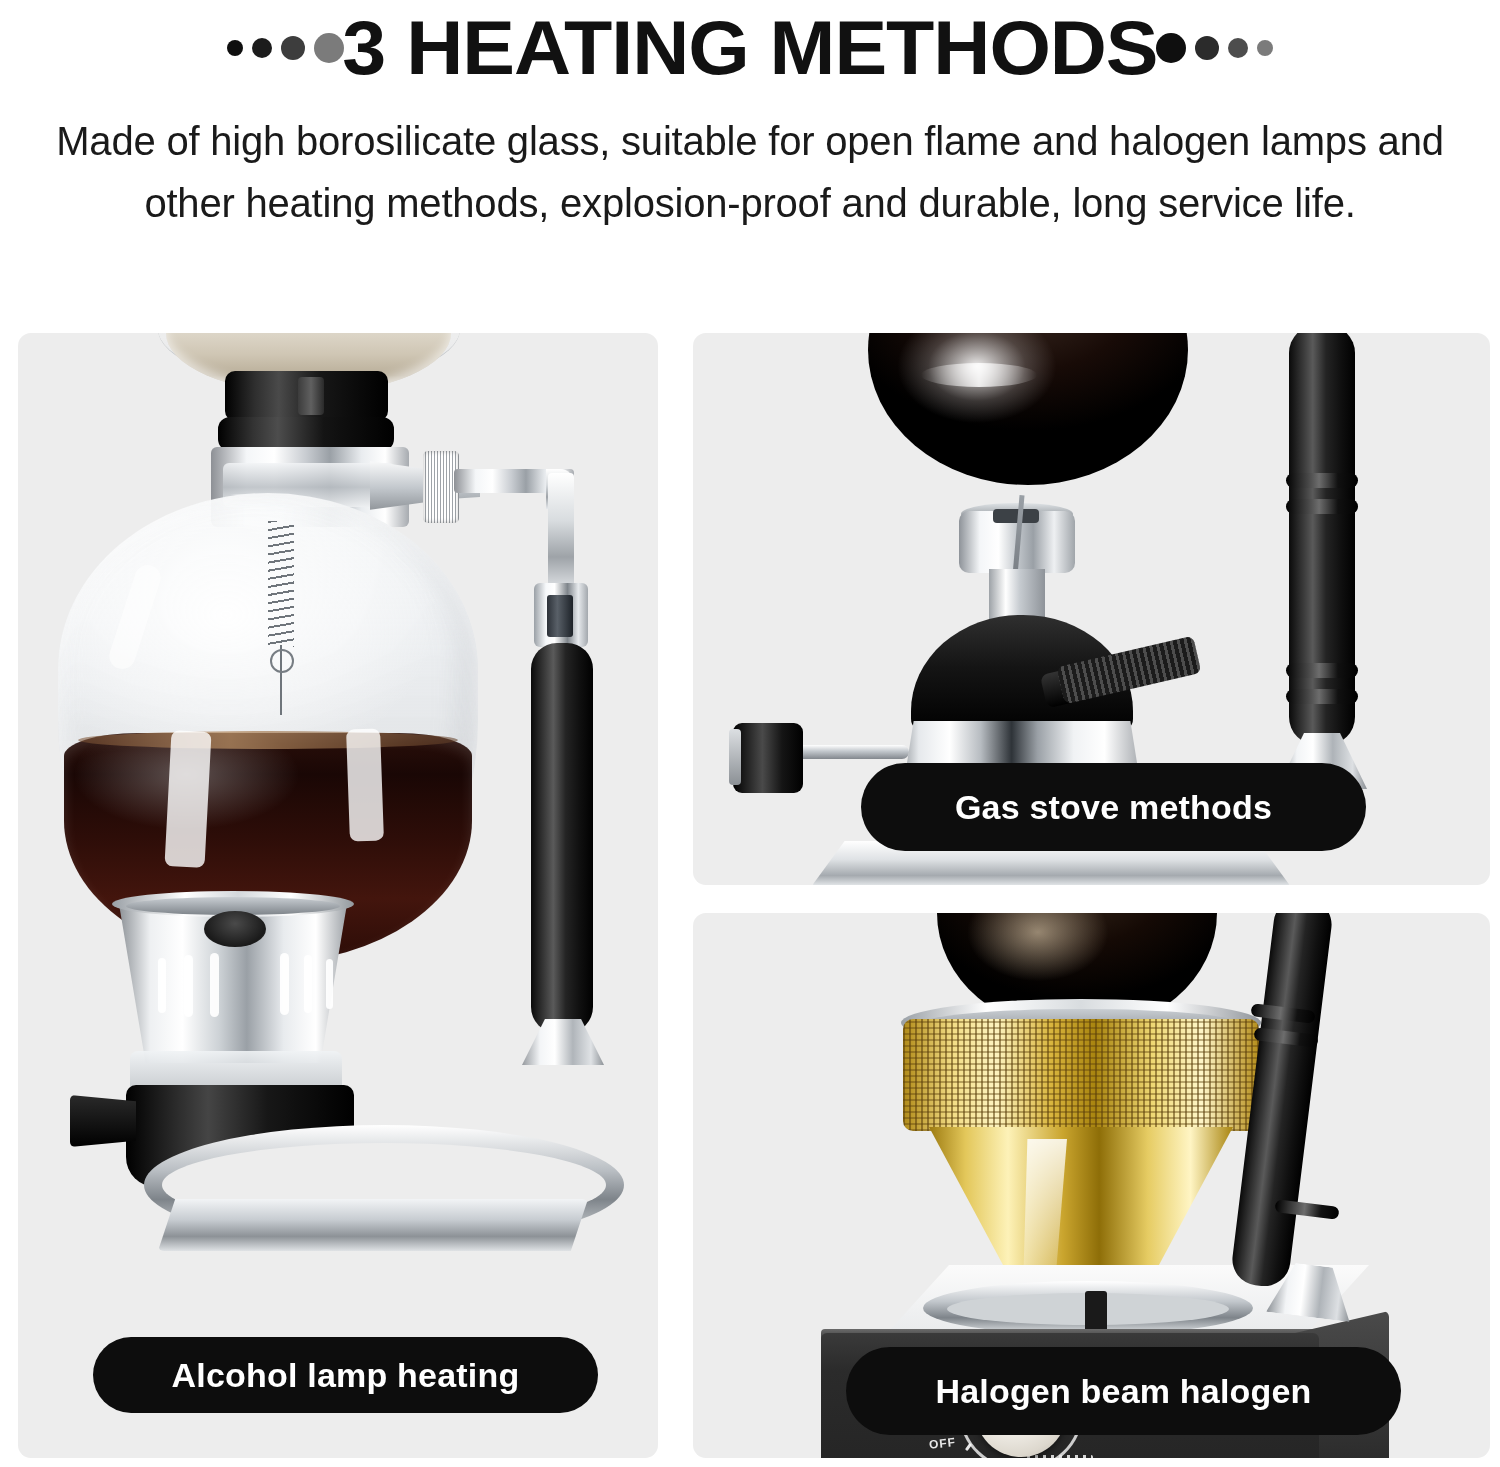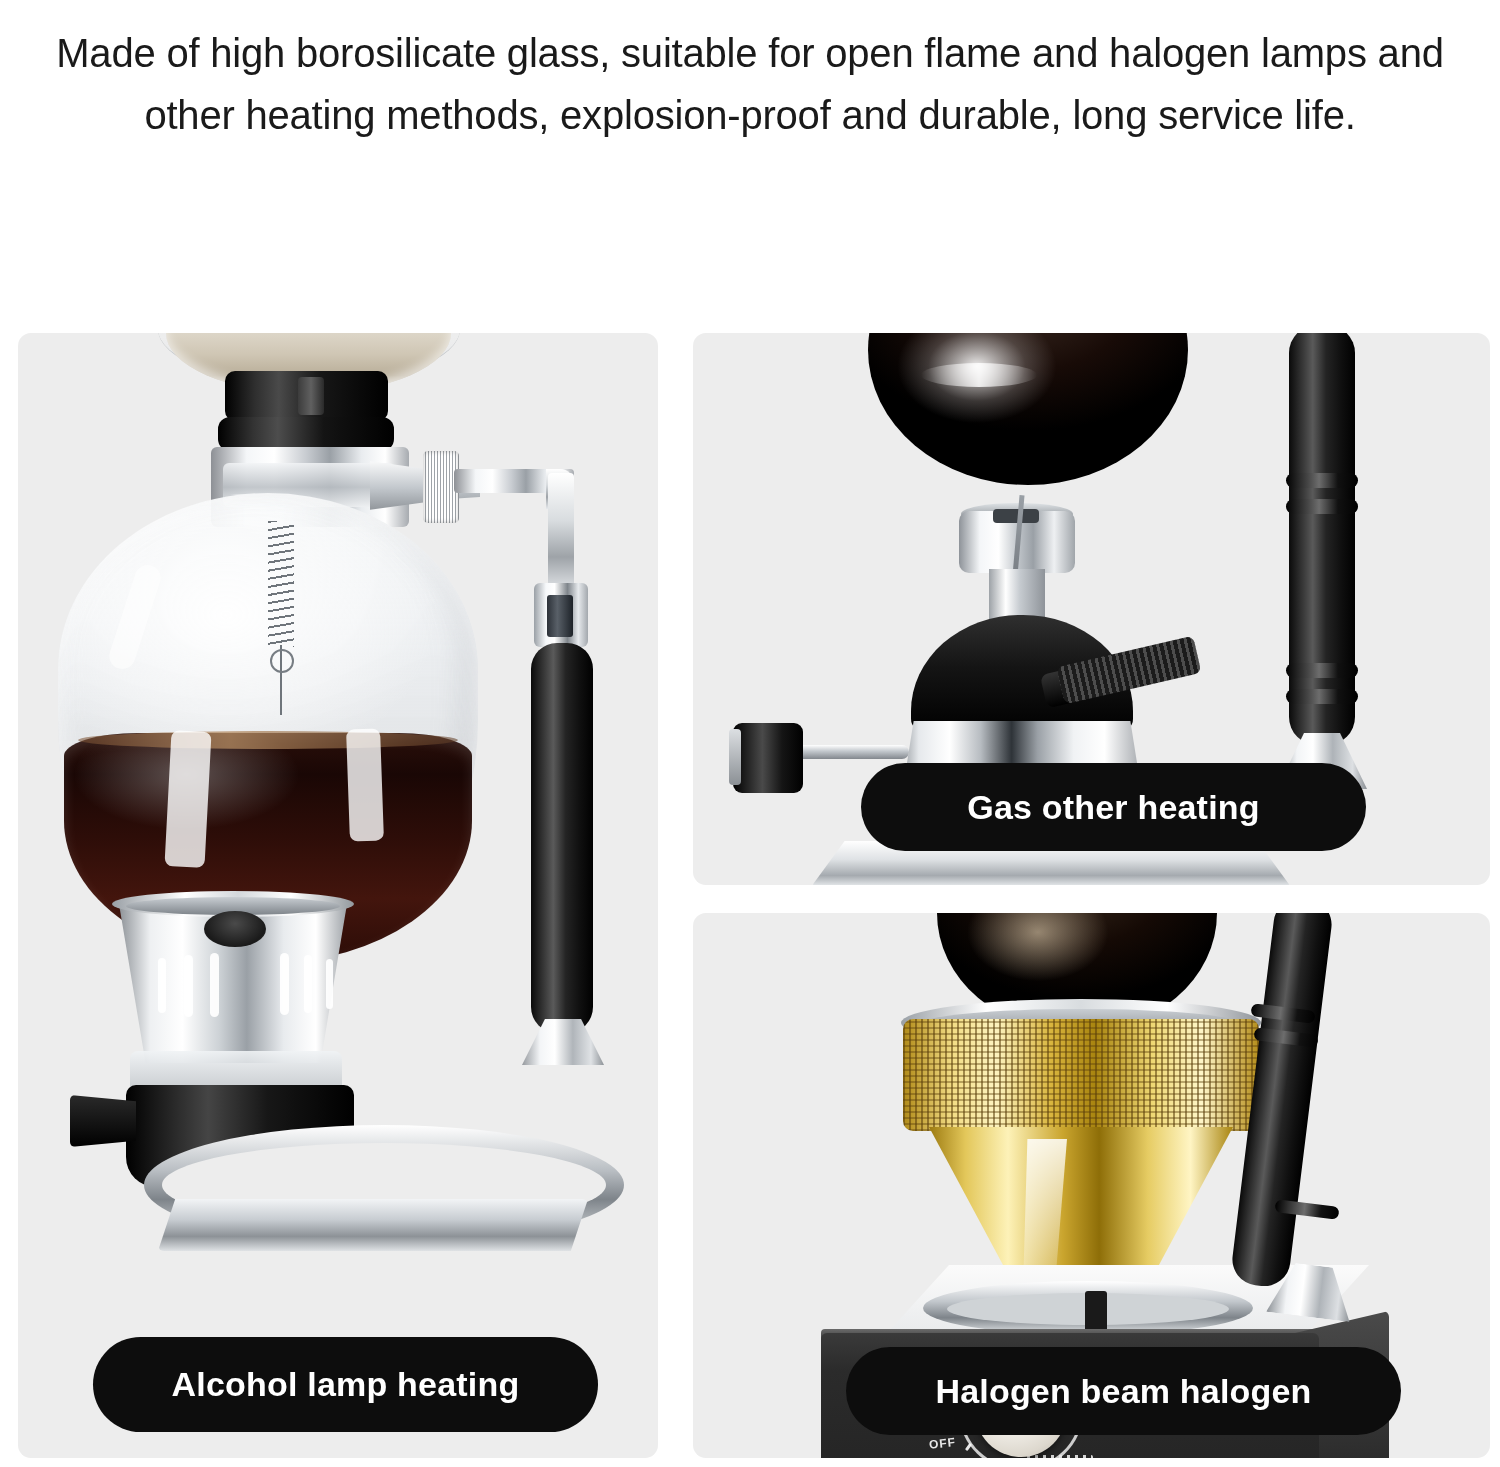--- a/index.html
+++ b/index.html
@@ -67,21 +67,21 @@
     font-size:34px;
     font-weight:bold;
     letter-spacing:0.2px;
     display:flex;
     align-items:center;
     justify-content:center;
     white-space:nowrap;
     z-index:40;
   }
   #badge-gas     { left:861px;  top:763px;  width:505px; height:88px; }
-  #badge-alcohol { left:93px;   top:1337px; width:505px; height:95px; }
+  #badge-alcohol { left:93px;   top:1337px; width:505px; height:76px; }
   #badge-halogen { left:846px;  top:1347px; width:555px; height:88px; }
 
   
   .art { position:absolute; left:0; top:0; width:100%; height:100%; }
   .pc { position:absolute; }
 
   
   .chrome {
     background:linear-gradient(90deg,#8d9095 0%,#f4f6f8 18%,#ffffff 32%,#c8ccd1 48%,
                                 #9aa0a6 60%,#e9ecef 76%,#ffffff 88%,#a7abb0 100%);
@@ -462,20 +462,39 @@
     background:linear-gradient(90deg,#8d9297,#f2f4f6 22%,#ffffff 40%,#aeb3b8 62%,#dde0e3 84%,#8a8f94);
     clip-path:polygon(28% 0,72% 0,100% 100%,0 100%);
     transform:rotate(7deg);
   }
 </style>
 </head>
 <body>
 
 <div class="header">
 
+  <div class="title-row">
+
+    <div class="dots">
+      <span class="dot" style="width:16px;height:16px;background:#0f0f0f;"></span>
+      <span class="dot" style="width:20px;height:20px;background:#1c1c1c;"></span>
+      <span class="dot" style="width:24px;height:24px;background:#3d3d3d;"></span>
+      <span class="dot" style="width:30px;height:30px;background:#7b7b7b;"></span>
+    </div>
+
+    <h1 class="title-text">3 HEATING METHODS</h1>
+
+    <div class="dots">
+      <span class="dot" style="width:30px;height:30px;background:#0f0f0f;"></span>
+      <span class="dot" style="width:24px;height:24px;background:#2b2b2b;"></span>
+      <span class="dot" style="width:20px;height:20px;background:#4d4d4d;"></span>
+      <span class="dot" style="width:16px;height:16px;background:#7b7b7b;"></span>
+    </div>
+
+  </div>
 
   <p class="subtitle">Made of high borosilicate glass, suitable for open flame and halogen lamps and other heating methods, explosion-proof and durable, long service life.</p>
 </div>
 
 <div class="panels">
 
   <div class="panel" id="panel-left">
     <div class="art">
       <div class="pc" id="l-upperbowl-glass"></div>
       <div class="pc" id="l-upperbowl"></div>
@@ -577,15 +596,15 @@
       <div class="pc blackwood" id="h-handle"></div>
       <div class="pc" id="h-hr1"></div>
       <div class="pc" id="h-hr2"></div>
       <div class="pc" id="h-hr3"></div>
       <div class="pc" id="h-hfoot"></div>
     </div>
   </div>
 
 </div>
 
-<div class="badge" id="badge-gas">Gas other heating</div>
+<div class="badge" id="badge-gas">Gas stove methods</div>
 <div class="badge" id="badge-alcohol">Alcohol lamp heating</div>
 <div class="badge" id="badge-halogen">Halogen beam halogen</div>
 
 </body></html>

